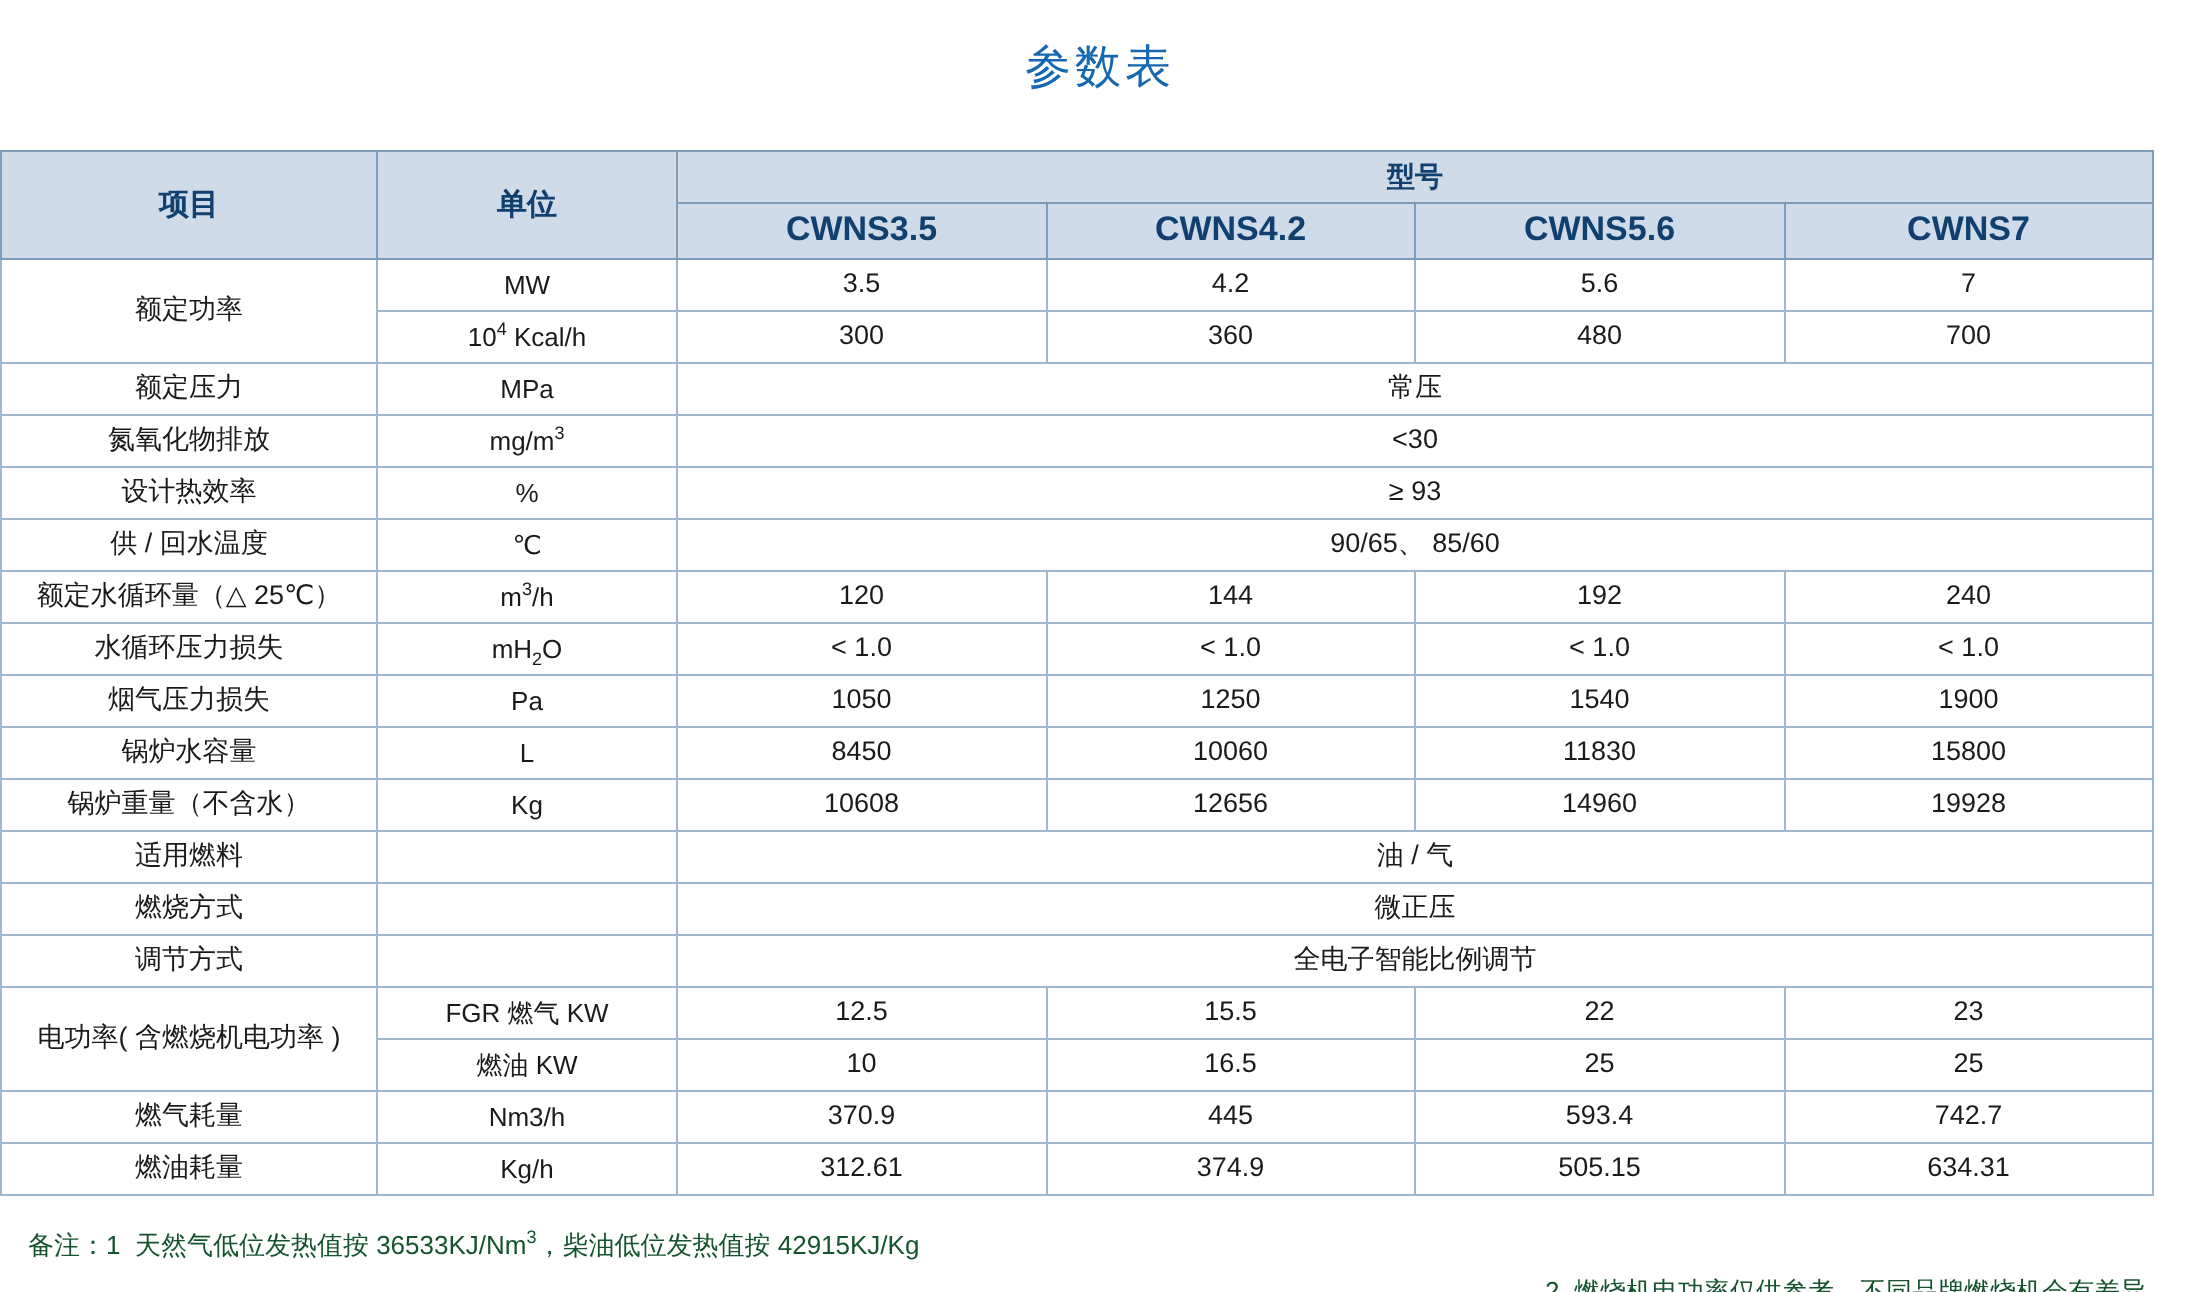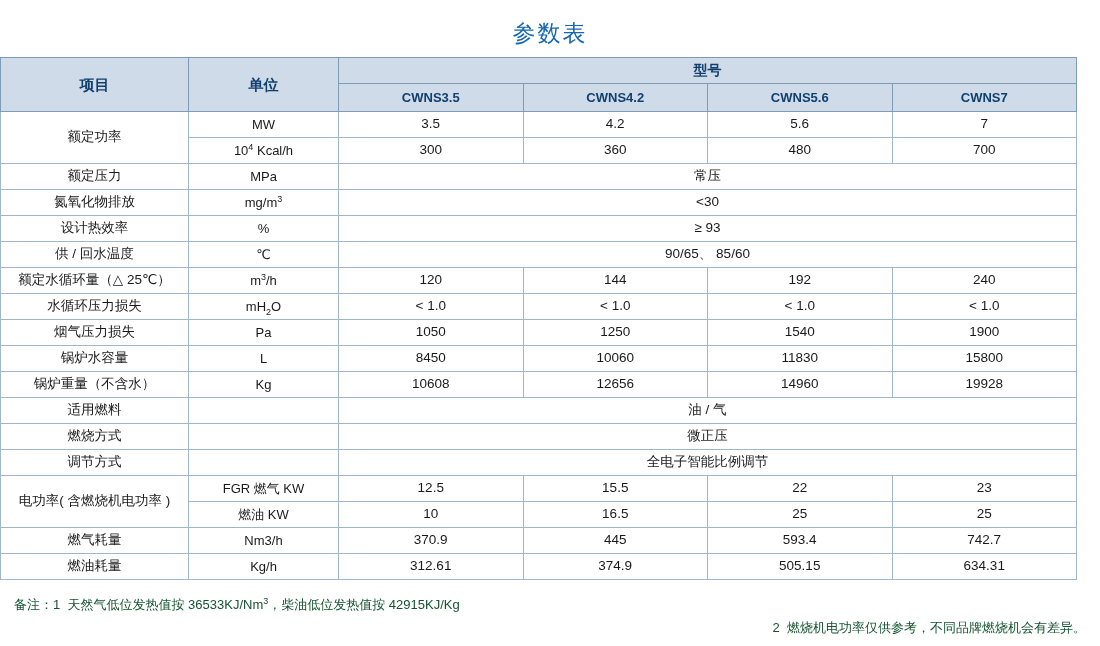--- a/index.html
+++ b/index.html
@@ -21,21 +21,21 @@
     position: relative;
     box-sizing: border-box;
   }
   .page-title {
     text-align: center;
     color: #1667b1;
     font-size: 23px;
     font-weight: normal;
     letter-spacing: 2px;
     padding-top: 18px;
-    padding-bottom: 8px;
+    padding-bottom: 26px;
   }
   .table-wrap {
     padding: 0 0;
   }
   table.spec {
     border-collapse: collapse;
     width: 1076px;
     table-layout: fixed;
     font-size: 13.5px;
   }
@@ -55,21 +55,21 @@
     color: #11406e;
     font-weight: bold;
     border-color: #7e9bb8;
   }
   .hdr-top { height: 26px; }
   .hdr-bot { height: 28px; }
   .th-item, .th-unit {
     font-size: 15px;
   }
   .th-model-group { font-size: 14px; margin-top: 47px; }
-  .th-model { font-size: 13px; }
+  .th-model { font-size: 17px; }
   td.lbl {
     font-size: 13.5px;
     white-space: nowrap;
   }
   td.unit {
     font-size: 13px;
   }
   td.val {
     font-size: 13.5px;
   }

